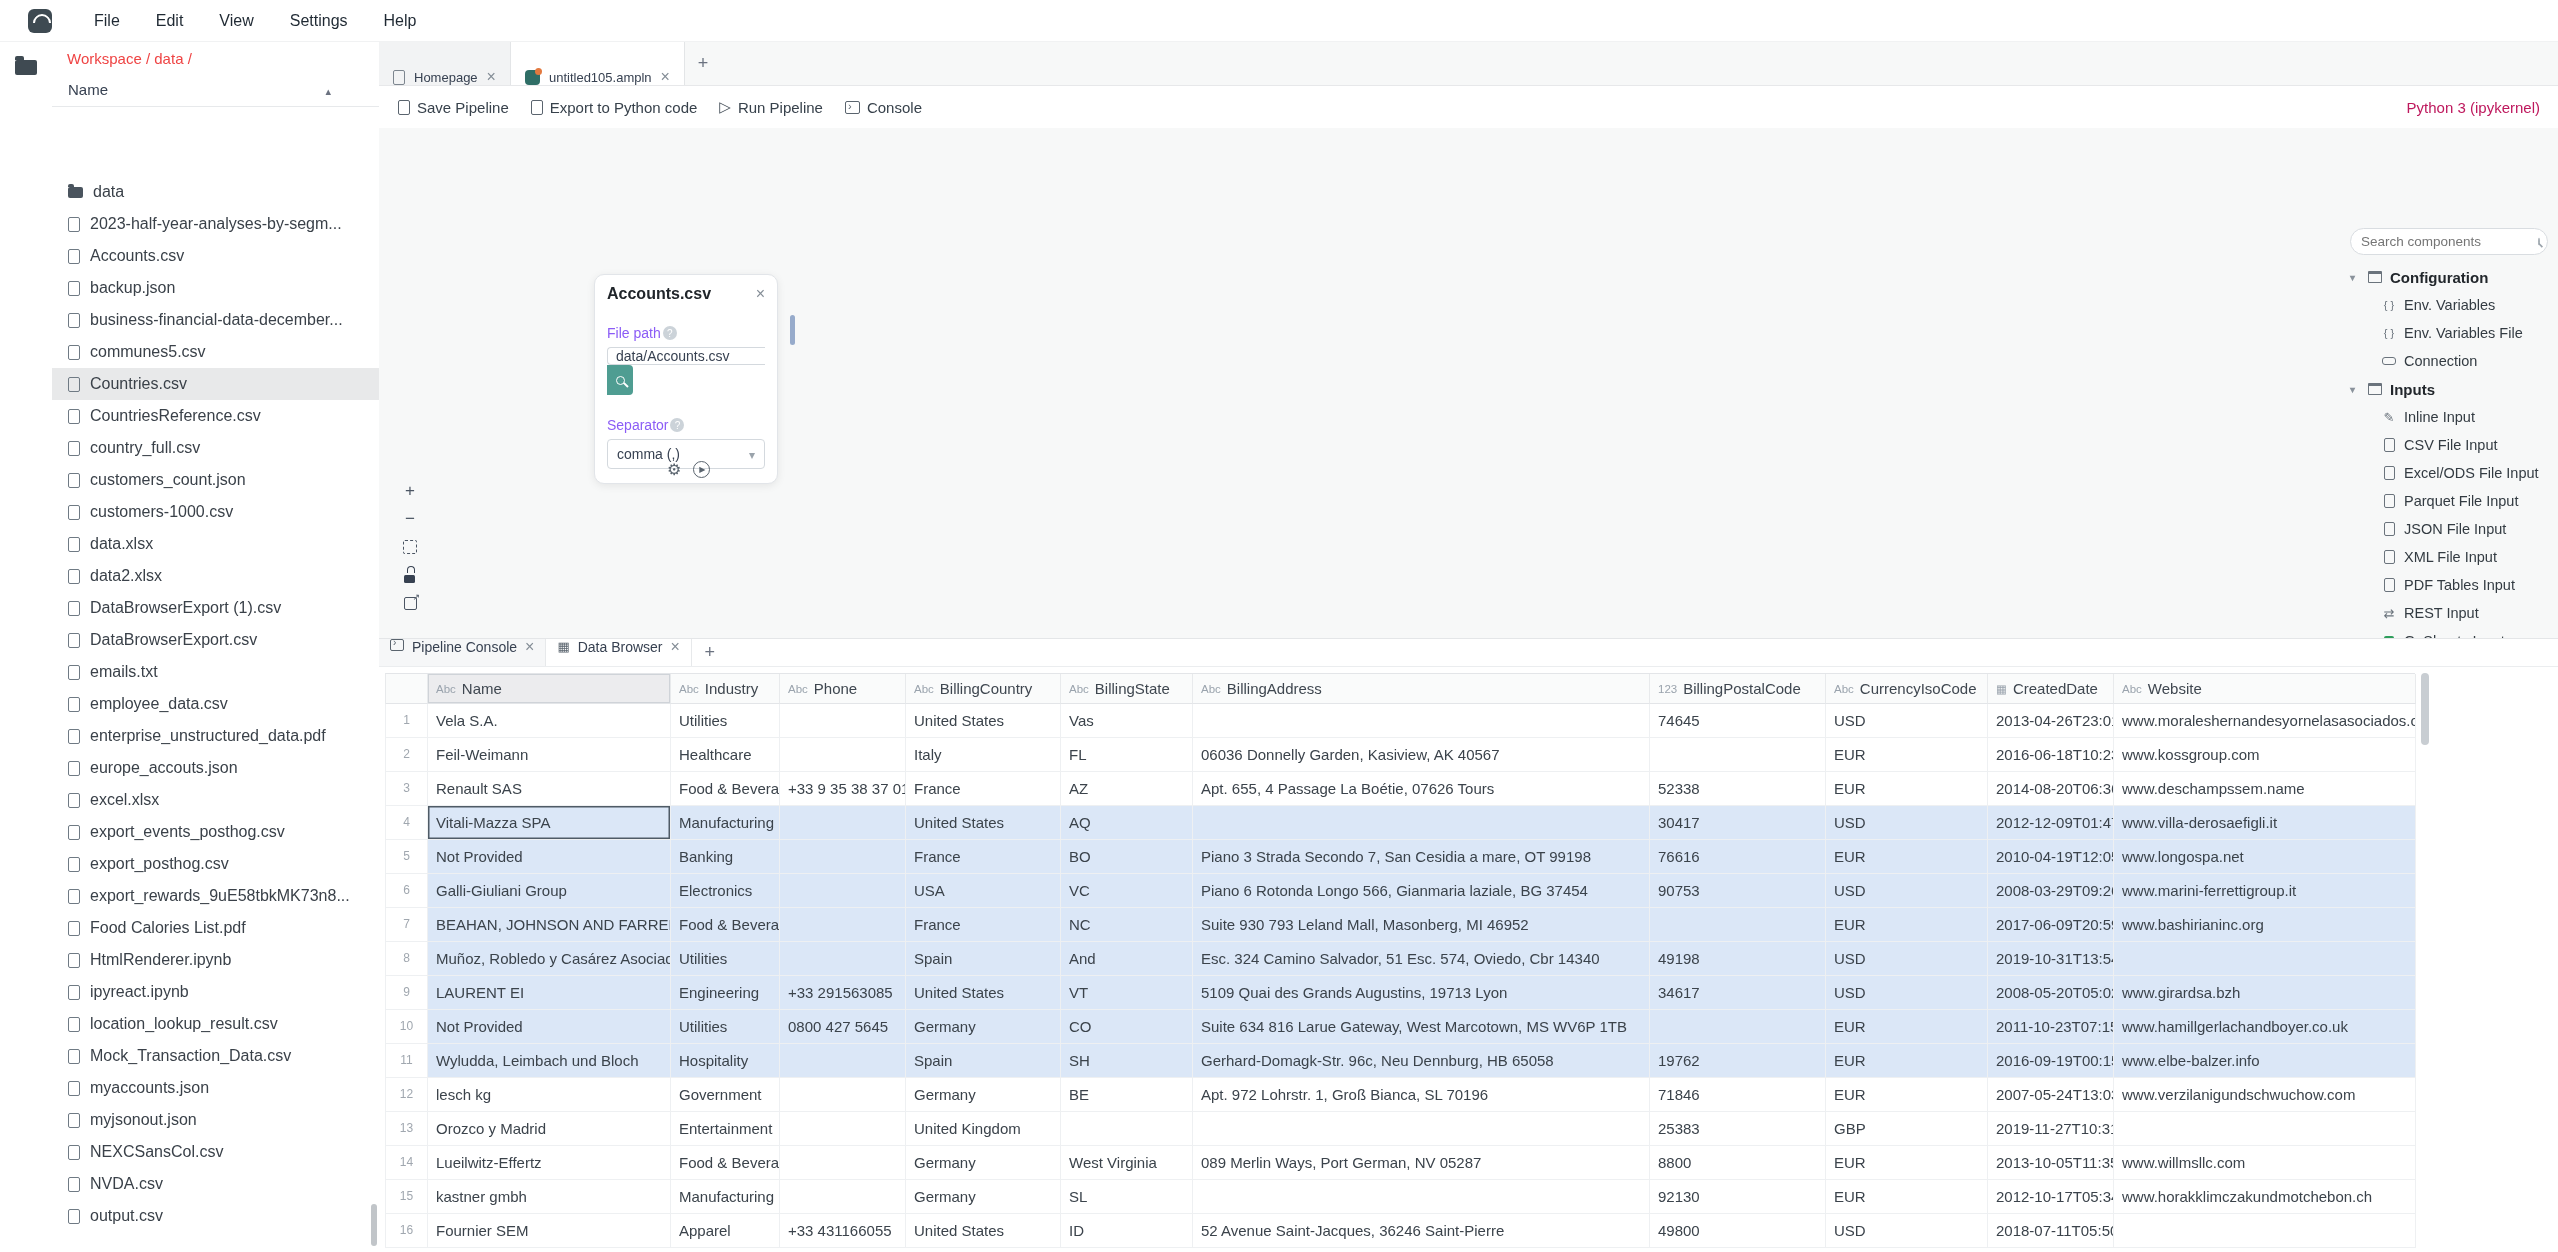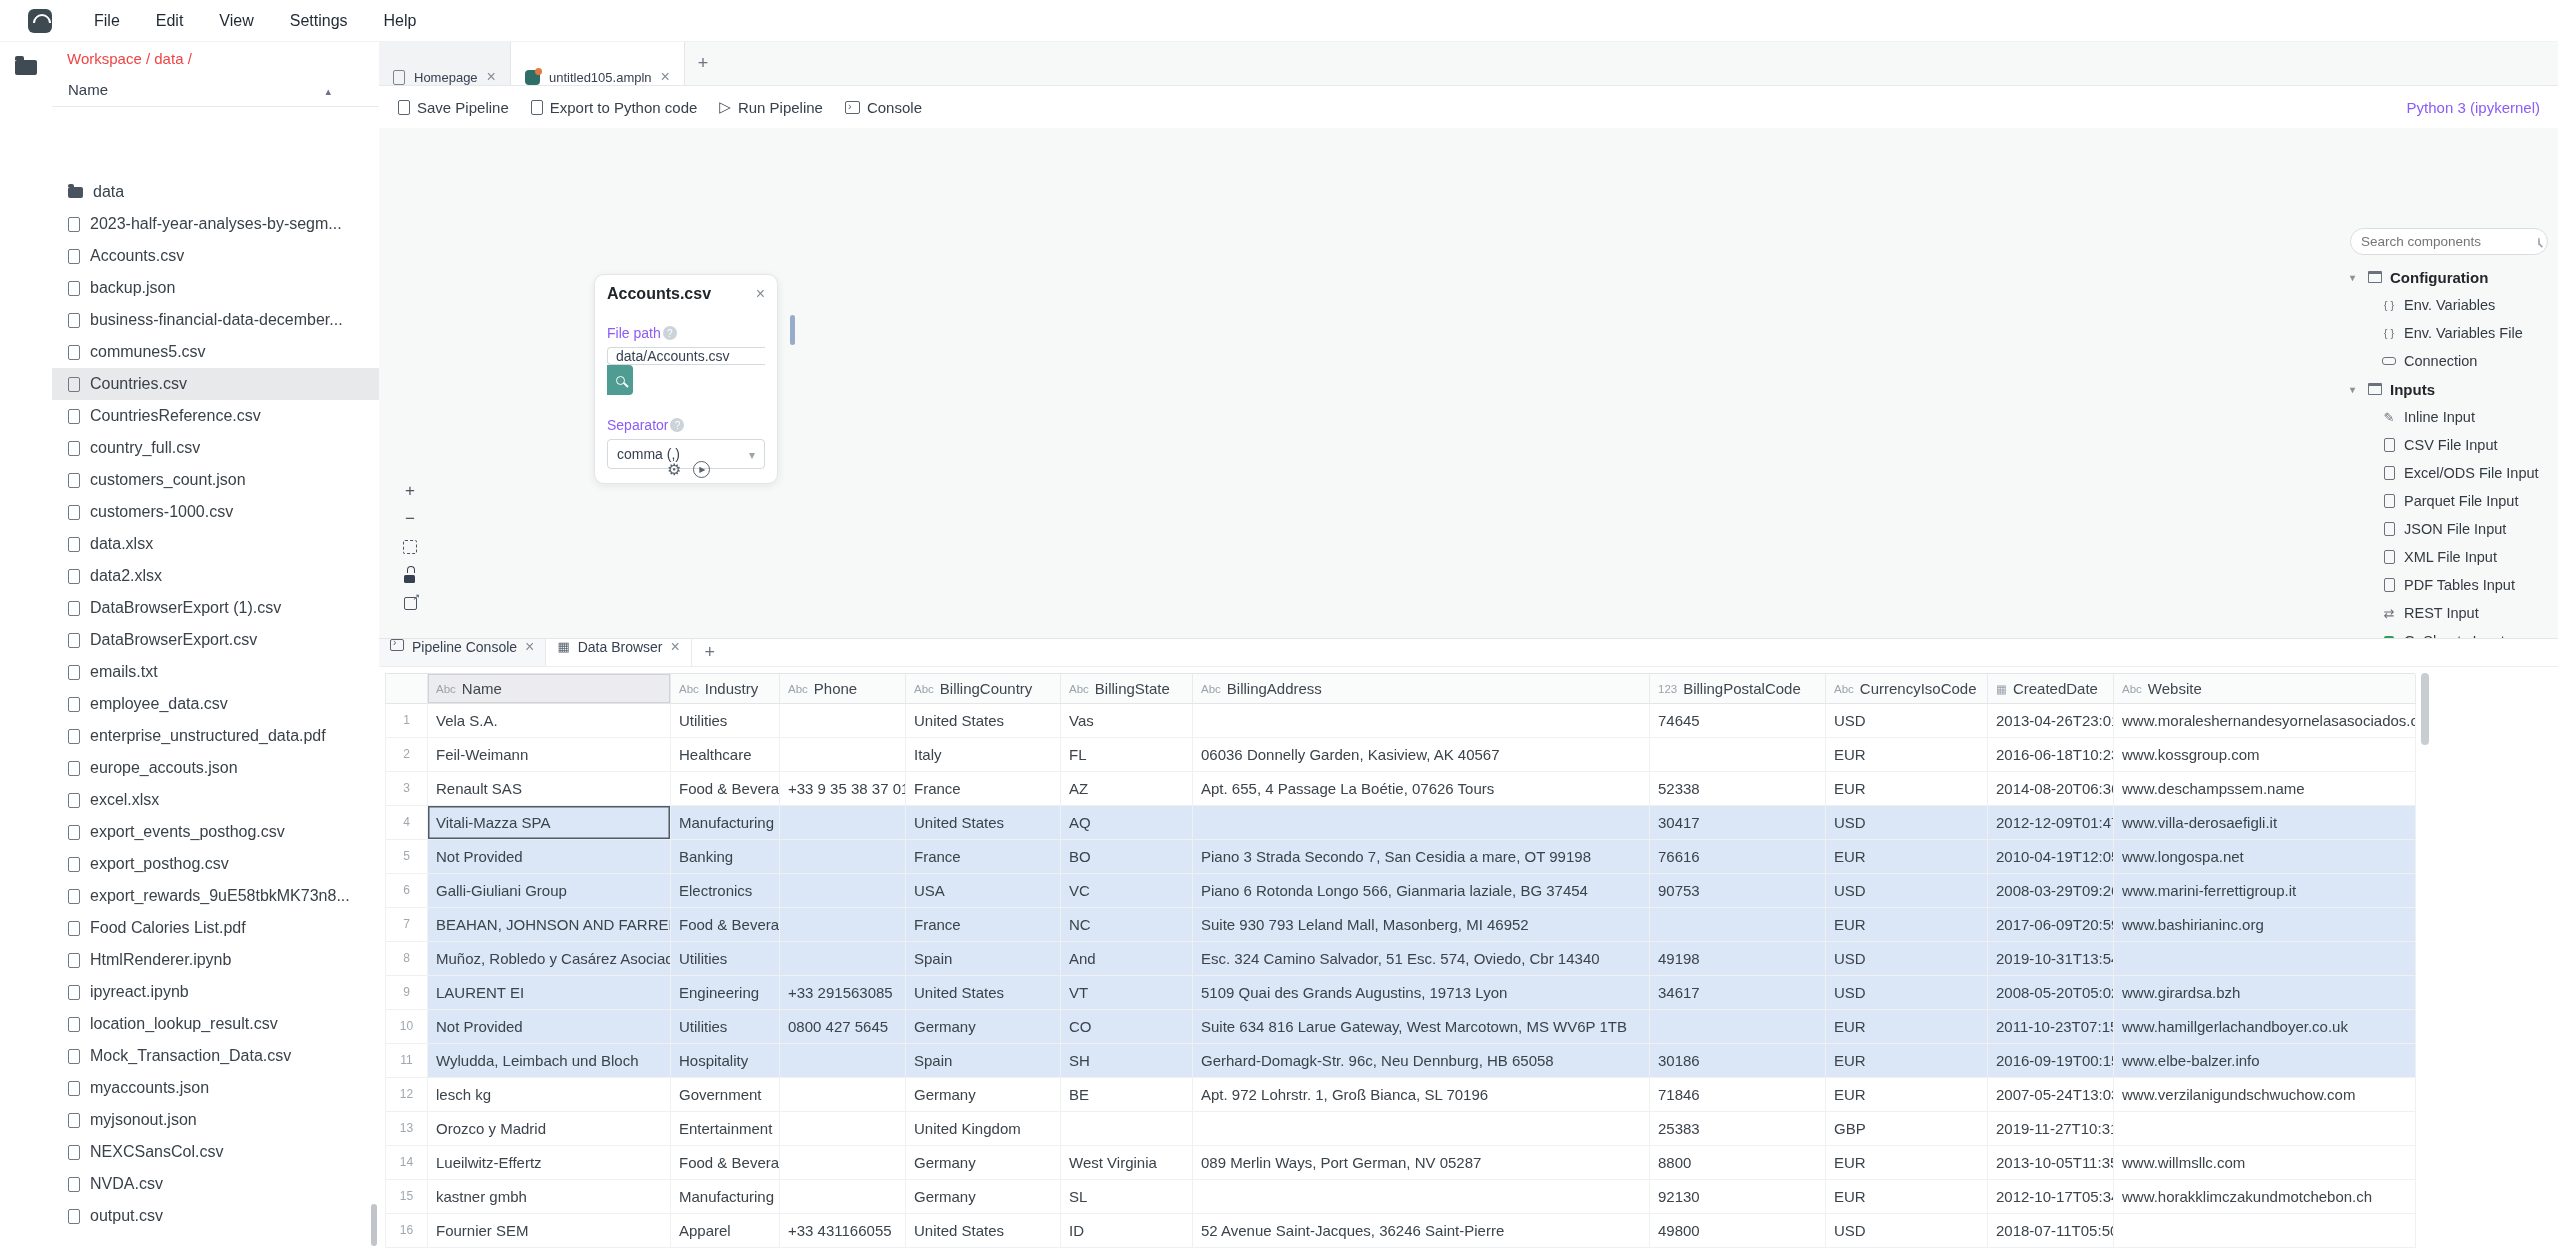--- a/index.html
+++ b/index.html
@@ -67,21 +67,21 @@
   .tab-add { width:36px; display:flex; align-items:center; justify-content:center; font-size:18px; color:#6b7280; cursor:pointer; }
 
   
   #pl-toolbar { height:42px; background:#fff; display:flex; align-items:center; padding:0 8px; position:relative; }
   .tb-btn { display:flex; align-items:center; gap:7px; padding:0 11px; height:30px; font-size:15px; color:#37414b; cursor:pointer; border-radius:4px; }
   .tb-icon { display:inline-flex; align-items:center; justify-content:center; }
   .tb-icon.doc { width:12px; height:15px; border:1.4px solid #5a646e; border-radius:2px; }
   .tb-icon.play::before { content:"▷"; font-size:15px; color:#444e58; }
   .tb-icon.console { width:15px; height:13px; border:1.4px solid #5a646e; border-radius:2px; position:relative; }
   .tb-icon.console::before { content:"›"; position:absolute; left:2px; top:-2px; font-size:11px; color:#5a646e; }
-  .kernel { position:absolute; right:18px; font-size:15px; color:#8b5cf6; cursor:pointer; }
+  .kernel { position:absolute; right:18px; font-size:15px; color:#be185d; cursor:pointer; }
 
   
   #canvas { position:absolute; top:86px; left:0; right:0; height:510px; background:#f7f8f8; }
   .zoom-stack { position:absolute; left:20px; top:352px; display:flex; flex-direction:column; gap:6px; }
   .zi { width:22px; height:22px; display:flex; align-items:center; justify-content:center; color:#4b5563; font-size:17px; cursor:pointer; position:relative; }
   .zi.zoom-in::before { content:"+"; }
   .zi.zoom-out::before { content:"−"; }
   .zi.fit-view::before { content:""; width:12px; height:12px; border:1.5px dashed #4b5563; border-radius:2px; }
   .zi.lock::before { content:""; position:absolute; bottom:3px; left:5px; width:11px; height:8px; background:#374151; border-radius:1.5px; }
   .zi.lock::after { content:""; position:absolute; top:2px; left:8px; width:6px; height:6px;
@@ -777,21 +777,21 @@
           </div>
 
           <div class="dg-row hl">
             <div class="dg-cell rownum">11</div>
             <div class="dg-cell c-name">Wyludda, Leimbach und Bloch</div>
             <div class="dg-cell">Hospitality</div>
             <div class="dg-cell"></div>
             <div class="dg-cell">Spain</div>
             <div class="dg-cell">SH</div>
             <div class="dg-cell">Gerhard-Domagk-Str. 96c, Neu Dennburg, HB 65058</div>
-            <div class="dg-cell">30186</div>
+            <div class="dg-cell">19762</div>
             <div class="dg-cell">EUR</div>
             <div class="dg-cell">2016-09-19T00:15:1</div>
             <div class="dg-cell">www.elbe-balzer.info</div>
           </div>
 
           <div class="dg-row">
             <div class="dg-cell rownum">12</div>
             <div class="dg-cell c-name">lesch kg</div>
             <div class="dg-cell">Government</div>
             <div class="dg-cell"></div>

